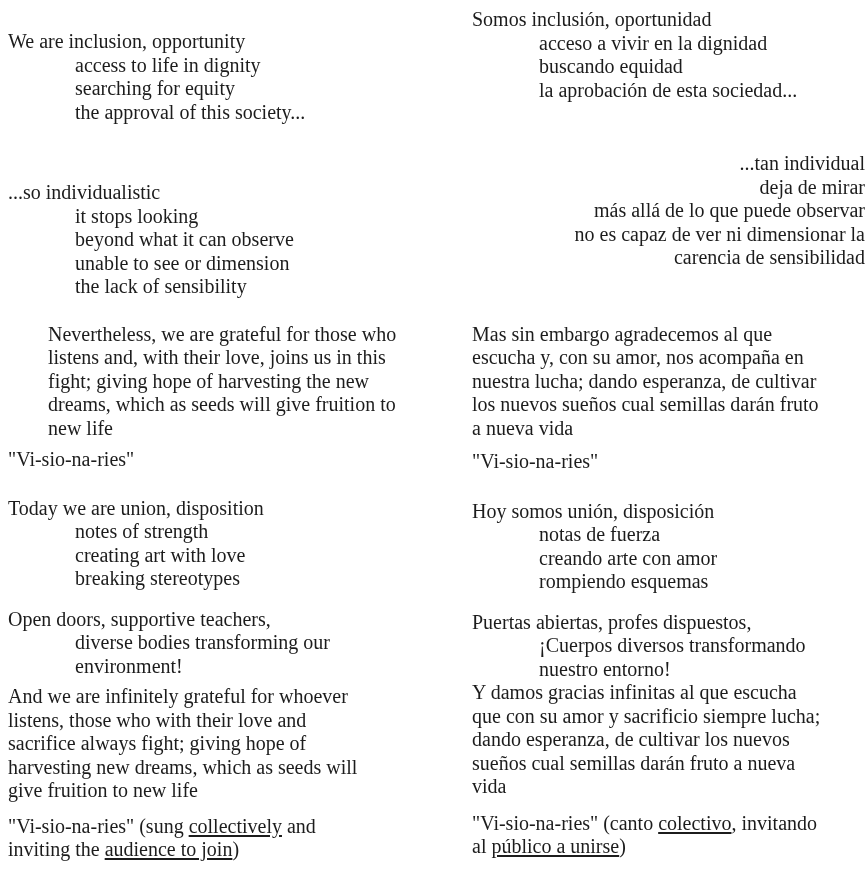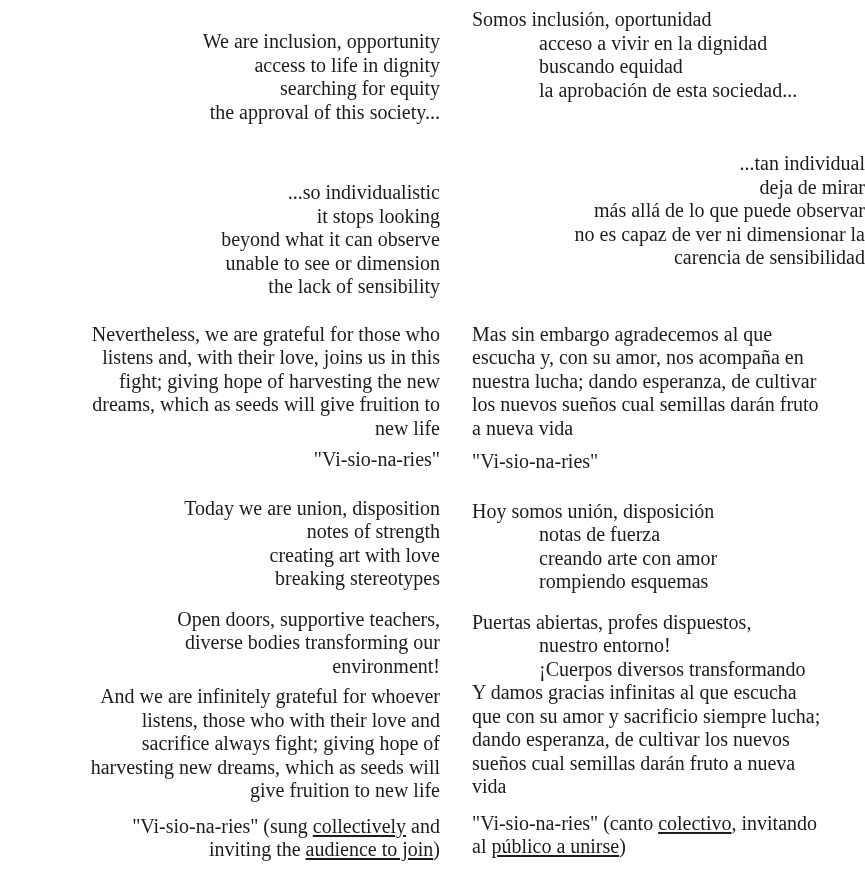--- a/index.html
+++ b/index.html
@@ -16,21 +16,21 @@
     font-family: "Liberation Serif", "DejaVu Serif", serif;
     color: #1c1c1c;
     font-size: 20px;
     line-height: 23.5px;
   }
   .col {
     position: absolute;
     top: 0;
     display: flow-root;
   }
-  .col-en { left: 8px;   width: 432px; text-align: right; }
+  .col-en { left: 8px;   width: 432px; }
   .col-es { left: 472px; width: 393px; }
   .block { margin: 0; }
   .line {
     white-space: pre;
     margin: 0;
   }
   .line.ind { padding-left: 67px; }
   .u { text-decoration: underline; text-underline-offset: 2px; }
 
   
@@ -130,22 +130,22 @@
         <div class="line"><span class="">"Vi-sio-na-ries"</span></div>
       </div>
     <div class="block">
         <div class="line"><span class="">Hoy somos unión, disposición</span></div>
         <div class="line ind"><span class="">notas de fuerza</span></div>
         <div class="line ind"><span class="">creando arte con amor</span></div>
         <div class="line ind"><span class="">rompiendo esquemas</span></div>
       </div>
     <div class="block">
         <div class="line"><span class="">Puertas abiertas, profes dispuestos,</span></div>
+        <div class="line ind"><span class="">¡Cuerpos diversos transformando</span></div>
         <div class="line ind"><span class="">nuestro entorno!</span></div>
-        <div class="line ind"><span class="">¡Cuerpos diversos transformando</span></div>
       </div>
     <div class="block">
         <div class="line"><span class="">Y damos gracias infinitas al que escucha</span></div>
         <div class="line"><span class="">que con su amor y sacrificio siempre lucha;</span></div>
         <div class="line"><span class="">dando esperanza, de cultivar los nuevos</span></div>
         <div class="line"><span class="">sueños cual semillas darán fruto a nueva</span></div>
         <div class="line"><span class="">vida</span></div>
       </div>
     <div class="block">
         <div class="line"><span class="">"Vi-sio-na-ries" (canto </span><span class="u">colectivo</span><span class="">, invitando</span></div>

